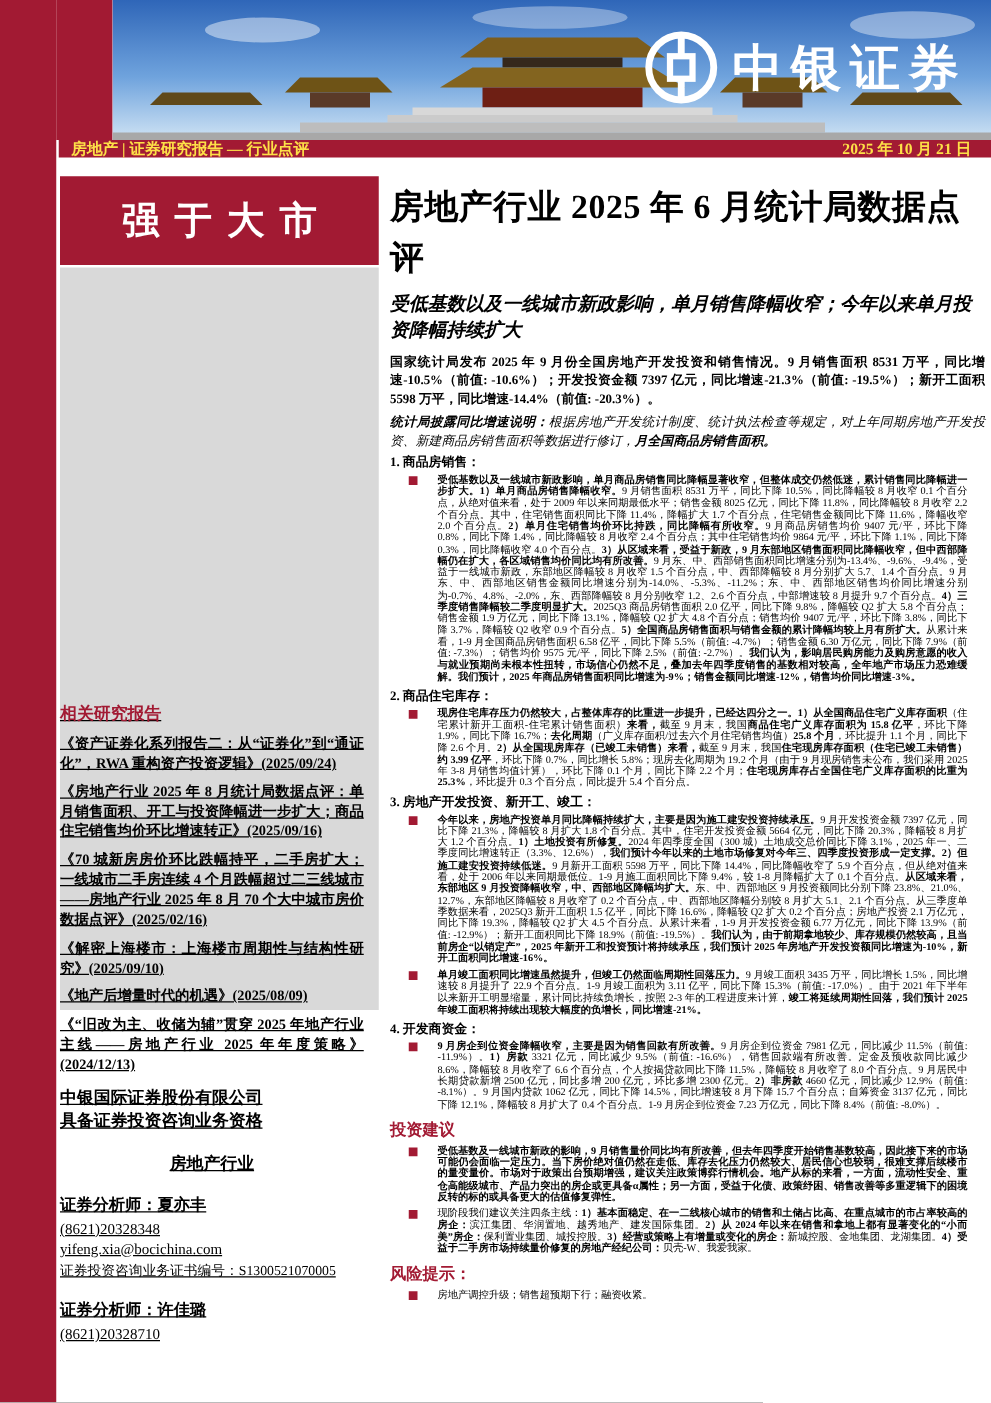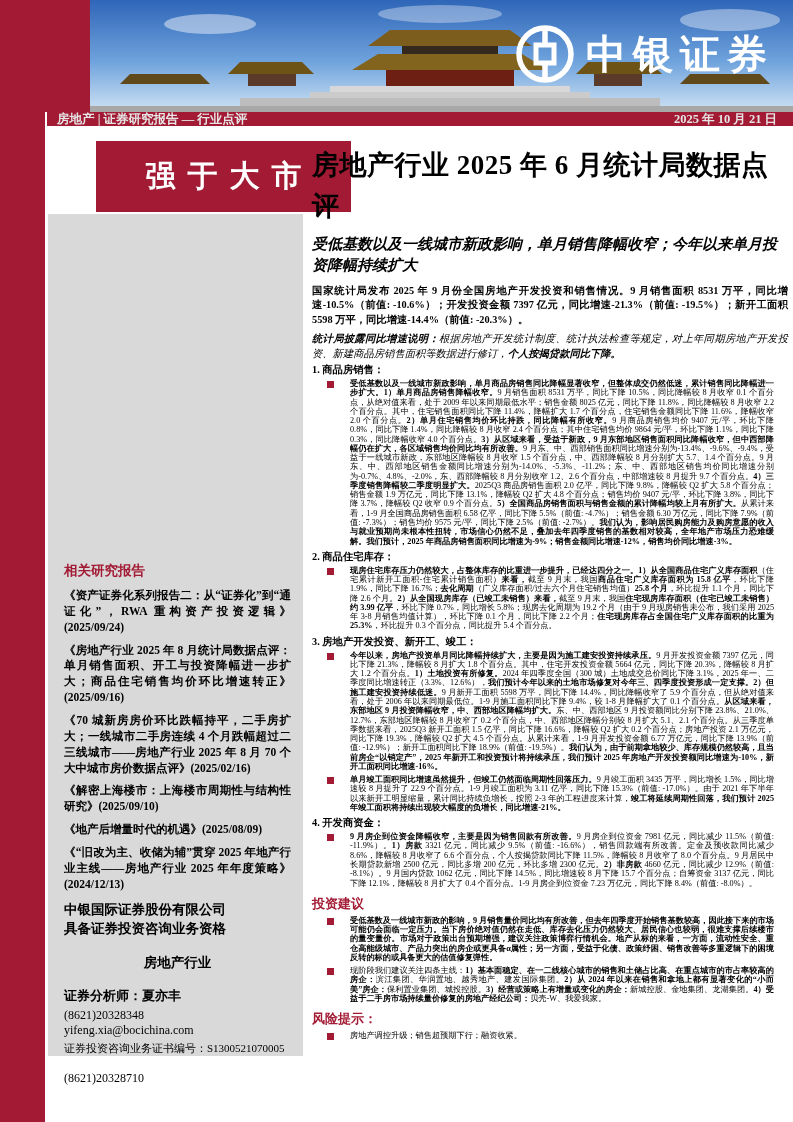--- a/index.html
+++ b/index.html
@@ -4,28 +4,28 @@
 <style>
   :root{ --red:#A21A33; --gray:#D9D9D9; }
   html,body{margin:0;padding:0;background:#888;}
   .page{position:relative;width:793px;height:1122px;background:#fff;margin:0 auto;
         font-family:"Liberation Serif", serif;overflow:hidden;}
   
   .strip{position:absolute;left:0;top:0;width:45px;height:1122px;background:var(--red);}
   .banner-pad{position:absolute;left:45px;top:0;width:45px;height:112px;background:var(--red);}
   .banner{position:absolute;left:90px;top:0;width:703px;height:112px;}
   .redbar{position:absolute;left:47px;top:112px;width:746px;height:14px;background:var(--red);
-          color:#e5e5e5;display:flex;justify-content:space-between;align-items:center;
+          color:#fde047;display:flex;justify-content:space-between;align-items:center;
           padding:0 16px 0 10px;box-sizing:border-box;font-weight:bold;font-size:12.5px;gap:29px;}
   .rating{position:absolute;left:48px;top:141px;width:255px;height:71px;background:var(--red);
           color:#fff;display:flex;align-items:center;justify-content:center;
-          font-size:30px;font-weight:bold;letter-spacing:12px;padding-left:12px;box-sizing:border-box;margin-left:48px;}
+          font-size:30px;font-weight:bold;letter-spacing:12px;padding-left:12px;box-sizing:border-box;}
   
-  .sidebar{position:absolute;left:48px;top:214px;width:255px;height:842px;background:var(--gray);
-           box-sizing:border-box;padding:348px 12px 0 16px;}
+  .sidebar{position:absolute;left:48px;top:214px;width:255px;height:594px;background:var(--gray);
+           box-sizing:border-box;padding:348px 12px 0 0;text-decoration:underline;}
   .sb-head{color:var(--red);font-weight:bold;font-size:13.5px;margin-bottom:8px;}
   .report-item{font-weight:bold;font-size:11.5px;line-height:1.38;margin-bottom:7px;text-align:justify;}
   .company{font-weight:bold;font-size:13.5px;line-height:1.45;}
   .sector{margin-top:15px;font-weight:bold;font-size:13.5px;text-align:center;}
   .analyst{margin-top:15px;}
   .an-name{font-weight:bold;font-size:13px;margin-bottom:3px;}
   .an-line{font-size:12px;line-height:1.3;}
   .an-cert{font-size:11px;margin-top:2px;}
   
   .main{position:absolute;left:312px;top:145px;width:476px;}
@@ -111,31 +111,32 @@
     </div>
     <div class="sector">房地产行业</div>
     <div>
         <div class="analyst">
           <div class="an-name">证券分析师：夏亦丰</div>
           <div class="an-line">(8621)20328348</div>
           <div class="an-line">yifeng.xia@bocichina.com</div>
           <div class="an-cert">证券投资咨询业务证书编号：S1300521070005</div>
         </div>
         <div class="analyst">
+          <div class="an-name">证券分析师：许佳璐</div>
           <div class="an-line">(8621)20328710</div>
         </div>
       </div>
   </div>
 
   <div class="main">
     <div class="title">房地产行业 2025 年 6 月统计局数据点评</div>
     <div class="subtitle">受低基数以及一线城市新政影响，单月销售降幅收窄；今年以来单月投资降幅持续扩大</div>
     <div class="intro">国家统计局发布 2025 年 9 月份全国房地产开发投资和销售情况。9 月销售面积 8531 万平，同比增速-10.5%（前值: -10.6%）；开发投资金额 7397 亿元，同比增速-21.3%（前值: -19.5%）；新开工面积 5598 万平，同比增速-14.4%（前值: -20.3%）。</div>
     <div class="note">
-      <span class="nb">统计局披露同比增速说明：</span><span>根据房地产开发统计制度、统计执法检查等规定，对上年同期房地产开发投资、新建商品房销售面积等数据进行修订，</span><span class="nb">个人按揭贷款同比下降。</span>
+      <span class="nb">统计局披露同比增速说明：</span><span>根据房地产开发统计制度、统计执法检查等规定，对上年同期房地产开发投资、新建商品房销售面积等数据进行修订，</span><span class="nb">月全国商品房销售面积。</span>
     </div>
     <div>
         <div class="sh">1. 商品房销售：</div>
         <div class="bu">
           <span class="mark"></span>
           <p class="bu-t"><span class="sg-b">受低基数以及一线城市新政影响，单月商品房销售同比降幅显著收窄，但整体成交仍然低迷，累计销售同比降幅进一步扩大。1）单月商品房销售降幅收窄。</span><span>9 月销售面积 8531 万平，同比下降 10.5%，同比降幅较 8 月收窄 0.1 个百分点，从绝对值来看，处于 2009 年以来同期最低水平；销售金额 8025 亿元，同比下降 11.8%，同比降幅较 8 月收窄 2.2 个百分点。其中，住宅销售面积同比下降 11.4%，降幅扩大 1.7 个百分点，住宅销售金额同比下降 11.6%，降幅收窄 2.0 个百分点。</span><span class="sg-b">2）单月住宅销售均价环比持跌，同比降幅有所收窄。</span><span>9 月商品房销售均价 9407 元/平，环比下降 0.8%，同比下降 1.4%，同比降幅较 8 月收窄 2.4 个百分点；其中住宅销售均价 9864 元/平，环比下降 1.1%，同比下降 0.3%，同比降幅收窄 4.0 个百分点。</span><span class="sg-b">3）从区域来看，受益于新政，9 月东部地区销售面积同比降幅收窄，但中西部降幅仍在扩大，各区域销售均价同比均有所改善。</span><span>9 月东、中、西部销售面积同比增速分别为-13.4%、-9.6%、-9.4%，受益于一线城市新政，东部地区降幅较 8 月收窄 1.5 个百分点，中、西部降幅较 8 月分别扩大 5.7、1.4 个百分点。9 月东、中、西部地区销售金额同比增速分别为-14.0%、-5.3%、-11.2%；东、中、西部地区销售均价同比增速分别为-0.7%、4.8%、-2.0%，东、西部降幅较 8 月分别收窄 1.2、2.6 个百分点，中部增速较 8 月提升 9.7 个百分点。</span><span class="sg-b">4）三季度销售降幅较二季度明显扩大。</span><span>2025Q3 商品房销售面积 2.0 亿平，同比下降 9.8%，降幅较 Q2 扩大 5.8 个百分点；销售金额 1.9 万亿元，同比下降 13.1%，降幅较 Q2 扩大 4.8 个百分点；销售均价 9407 元/平，环比下降 3.8%，同比下降 3.7%，降幅较 Q2 收窄 0.9 个百分点。</span><span class="sg-b">5）全国商品房销售面积与销售金额的累计降幅均较上月有所扩大。</span><span>从累计来看，1-9 月全国商品房销售面积 6.58 亿平，同比下降 5.5%（前值: -4.7%）；销售金额 6.30 万亿元，同比下降 7.9%（前值: -7.3%）；销售均价 9575 元/平，同比下降 2.5%（前值: -2.7%）。</span><span class="sg-b">我们认为，影响居民购房能力及购房意愿的收入与就业预期尚未根本性扭转，市场信心仍然不足，叠加去年四季度销售的基数相对较高，全年地产市场压力恐难缓解。我们预计，2025 年商品房销售面积同比增速为-9%；销售金额同比增速-12%，销售均价同比增速-3%。</span></p>
         </div>
         <div class="sh">2. 商品住宅库存：</div>
         <div class="bu">
           <span class="mark"></span>

